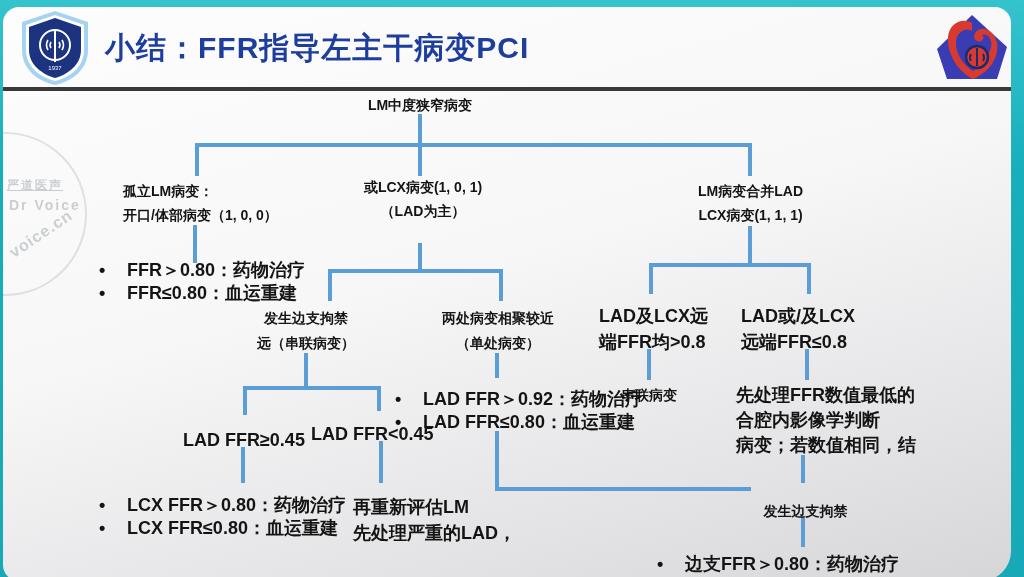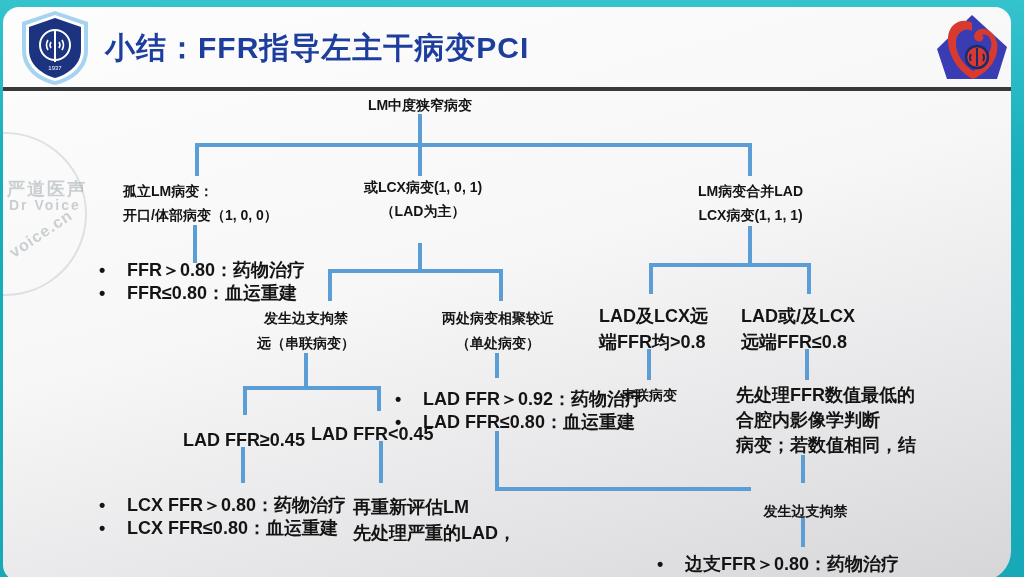--- a/index.html
+++ b/index.html
@@ -21,21 +21,21 @@
   }
   .divider{position:absolute;left:0;top:80px;width:1008px;height:4px;background:#39393c;}
   .logo{position:absolute;}
   .logo-left{left:16px;top:3px;}
   .logo-right{left:930px;top:6px;}
 
   
   .stamp{position:absolute;left:-80px;top:125px;width:160px;height:160px;
     border:2px solid #aab4b8;border-radius:50%;opacity:.35;transform:rotate(-12deg);}
   .wm{position:absolute;color:#9aa4a8;opacity:.5;font-weight:bold;}
-  .wm-cn{left:4px;top:170px;font-size:18px;letter-spacing:2px;}
+  .wm-cn{left:4px;top:170px;font-size:12px;letter-spacing:2px;text-decoration:underline;}
   .wm-en{left:6px;top:190px;font-size:14px;letter-spacing:2px;}
   .wm-site{left:2px;top:218px;font-size:16px;transform:rotate(-34deg);letter-spacing:1px;}
 
   
   .ln{position:absolute;background:#5b9dd5;}
   .node{position:absolute;color:#141414;font-weight:bold;font-size:14px;line-height:24px;white-space:nowrap;}
   .ctr{text-align:center;}
   .bullets{position:absolute;color:#141414;font-weight:bold;font-size:18px;line-height:23px;white-space:nowrap;}
   .bullets div{position:relative;padding-left:34px;}
   .bullets div::before{content:"•";position:absolute;left:6px;}

